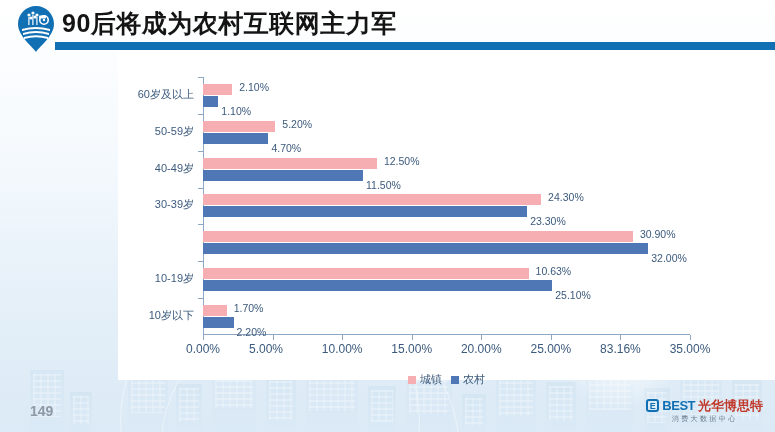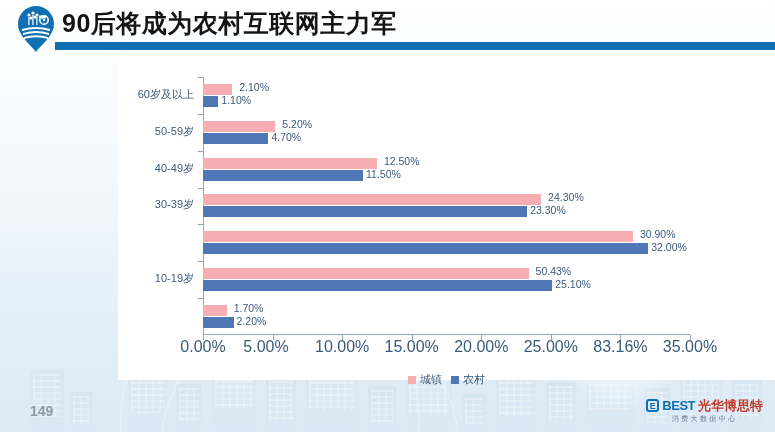--- a/index.html
+++ b/index.html
@@ -61,30 +61,30 @@
 
   .row{ position:absolute; left:0; width:100%; }
   .bar{ position:absolute; left:0; height:11px; }
   .bar.urban{ background:#f6aeb3; top:0; }
   .bar.rural{ background:#4f77b5; top:12px; }
   .dlabel{
     position:absolute; font-size:10.5px; color:#3c5a7c; white-space:nowrap;
     font-family:"Liberation Sans",sans-serif;
   }
   .dlabel.urban{ top:-3px; }
-  .dlabel.rural{ top:10px;text-align:right; }
+  .dlabel.rural{ top:21px;text-align:right; }
 
   .cat{
     position:absolute; right:calc(100% + 9px); width:90px; text-align:right;
     font-size:11px; color:#3c5a7c; white-space:nowrap;
   }
 
   .xlab{
     position:absolute; bottom:-21px; transform:translateX(-50%);
-    font-size:16px; color:#3c5a7c; white-space:nowrap;
+    font-size:12px; color:#3c5a7c; white-space:nowrap;
   }
 
   #legend{
     position:absolute; left:0; right:0; bottom:-52px;
     display:flex; justify-content:center; align-items:center; gap:9px;
     font-size:11px; color:#3c5a7c;
   }
   .lg{ display:flex; align-items:center; gap:4px;justify-content:center; }
   .sw{ width:8px; height:8px; display:inline-block; }
   .sw.urban{ background:#f6aeb3; }
@@ -160,31 +160,32 @@
     <div id="title-rule"></div>
   </div>
 
   <div id="panel">
     <div id="plot">
       <div id="yaxis"></div>
       <div id="xaxis"></div>
       <div id="rows">
           <div class="row" style="top: 221.143px; height: 36.8571px;">
             <div style="position: absolute; left: 0px; width: 100%; top: 6.92857px; height: 23px;">
+              <div class="cat" style="top: 3px;">10岁以下</div>
               <div class="bar urban" style="width: 23.6543px; background: rgb(246, 174, 179);"></div>
               <div class="dlabel urban" style="left: 30.6543px;">1.70%</div>
               <div class="bar rural" style="width: 30.6114px; background: rgb(79, 119, 181);"></div>
               <div class="dlabel rural" style="left: 33.6114px;">2.20%</div>
             </div>
           </div>
           <div class="row" style="top: 184.286px; height: 36.8571px;">
             <div style="position: absolute; left: 0px; width: 100%; top: 6.92857px; height: 27px; text-decoration: underline;">
               <div class="cat" style="top: 3px;">10-19岁</div>
               <div class="bar urban" style="width: 325.594px; background: rgb(246, 174, 179);"></div>
-              <div class="dlabel urban" style="left: 332.594px;">50.43%</div>
+              <div class="dlabel urban" style="left: 332.594px;">10.63%</div>
               <div class="bar rural" style="width: 349.249px; background: rgb(79, 119, 181);"></div>
               <div class="dlabel rural" style="left: 352.249px;">25.10%</div>
             </div>
           </div>
           <div class="row" style="top: 147.429px; height: 36.8571px;">
             <div style="position: absolute; left: 0px; width: 100%; top: 6.92857px; height: 23px;">
               <div class="bar urban" style="width: 429.951px; background: rgb(246, 174, 179);"></div>
               <div class="dlabel urban" style="left: 436.951px;">30.90%</div>
               <div class="bar rural" style="width: 445.257px; background: rgb(79, 119, 181);"></div>
               <div class="dlabel rural" style="left: 448.257px;">32.00%</div>

